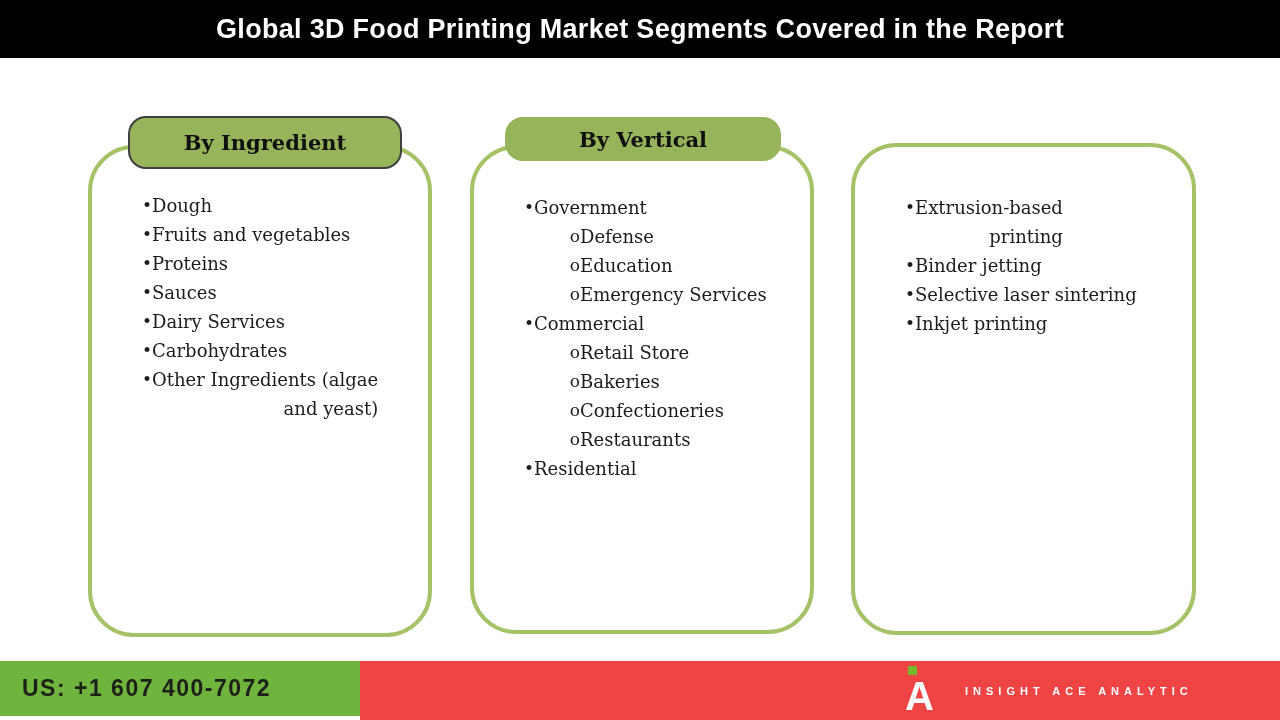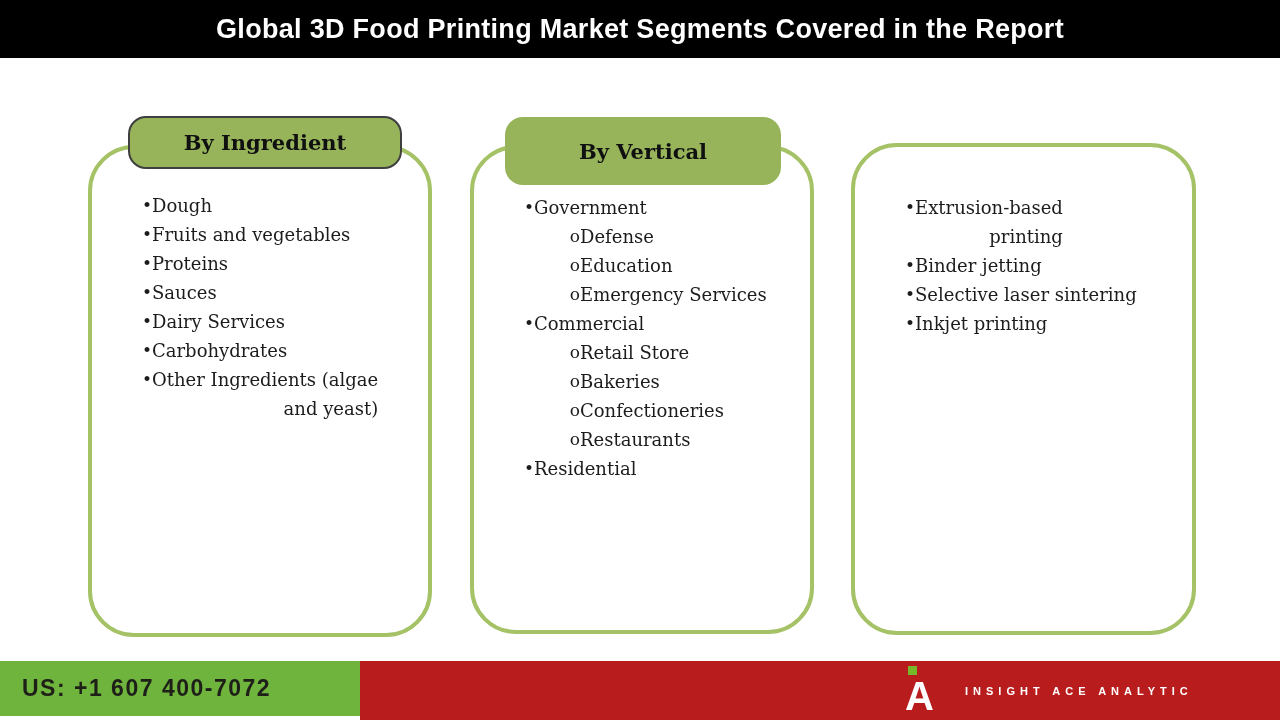--- a/index.html
+++ b/index.html
@@ -28,41 +28,41 @@
   .panel.p3{left:851px;top:143px;width:345px;height:492px;}
 
   .badge{
     position:absolute;box-sizing:border-box;z-index:5;
     background:#97b45a;border-radius:18px;
     display:flex;align-items:center;justify-content:center;
     color:#101010;font-weight:bold;font-size:21px;
   }
   .badge.bordered{border:2px solid #3f3f3f;}
   .badge.b1{left:128px;top:116px;width:274px;height:53px;}
-  .badge.b2{left:505px;top:117px;width:276px;height:68px;}
+  .badge.b2{left:505px;top:117px;width:276px;height:44px;}
   .badge.b3{left:886px;top:112px;width:276px;height:54px;}
 
   .panel-list{padding:0 14px 0 0;}
   .p1 .panel-list{padding-top:42px;}
   .p2 .panel-list{padding-top:44px;}
   .p3 .panel-list{padding-top:46px;}
 
   .item{
     display:flex;align-items:flex-start;
     font-size:18px;line-height:29px;color:#1c1c1c;
   }
   .item .txt{white-space:pre-line;}
   .item.l1{padding-left:26px;}
   .item.l1 .bullet{width:34px;flex:none;font-size:17px;}
   .item.l2{padding-left:72px;}
   .item.l2 .bullet{width:34px;flex:none;font-size:17px;}
 
   
   .footer{
-    position:absolute;left:0;top:661px;width:1280px;height:59px;background:#b91c1c;
+    position:absolute;left:0;top:661px;width:1280px;height:59px;background:#ef4444;
   }
   .footer-green{
     position:absolute;left:0;top:0;width:360px;height:55px;background:#6fb43c;
     display:flex;align-items:center;padding-left:22px;box-sizing:border-box;
   }
   .footer-green-underline{
     position:absolute;left:0;top:55px;width:360px;height:4px;background:#ffffff;
   }
   .phone{
     font-family:"Liberation Sans",sans-serif;font-weight:bold;

